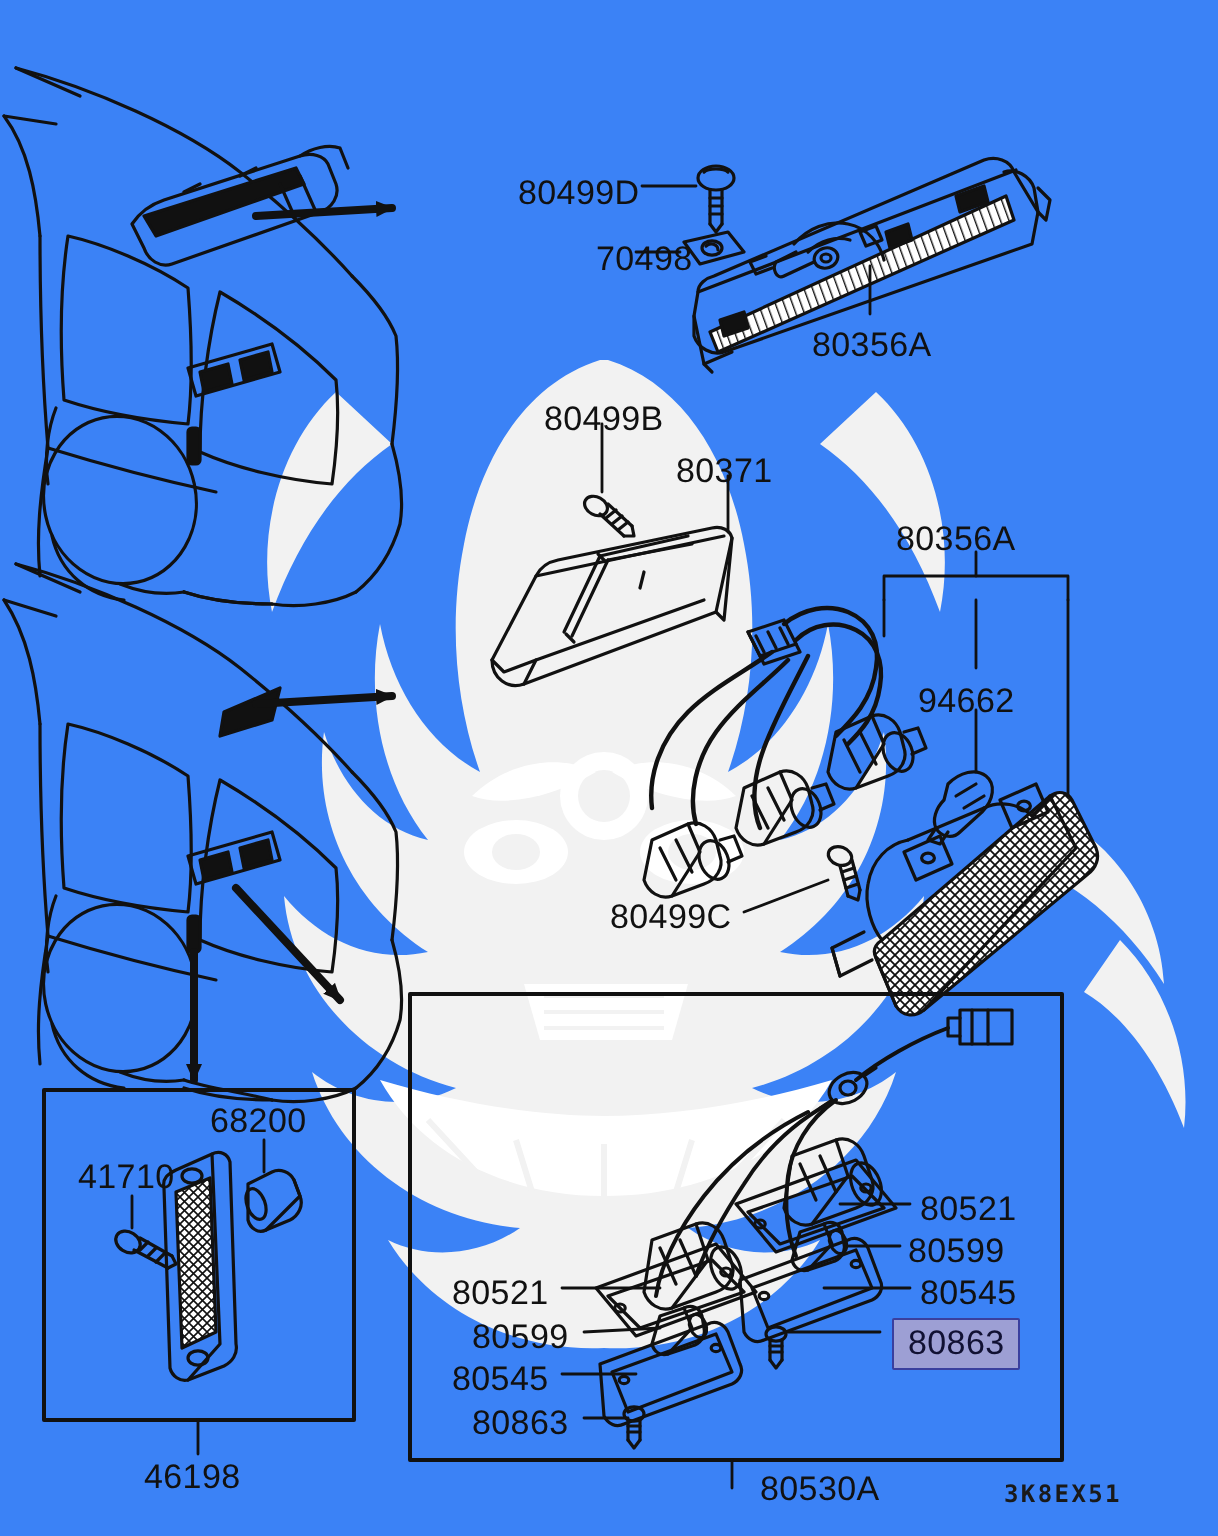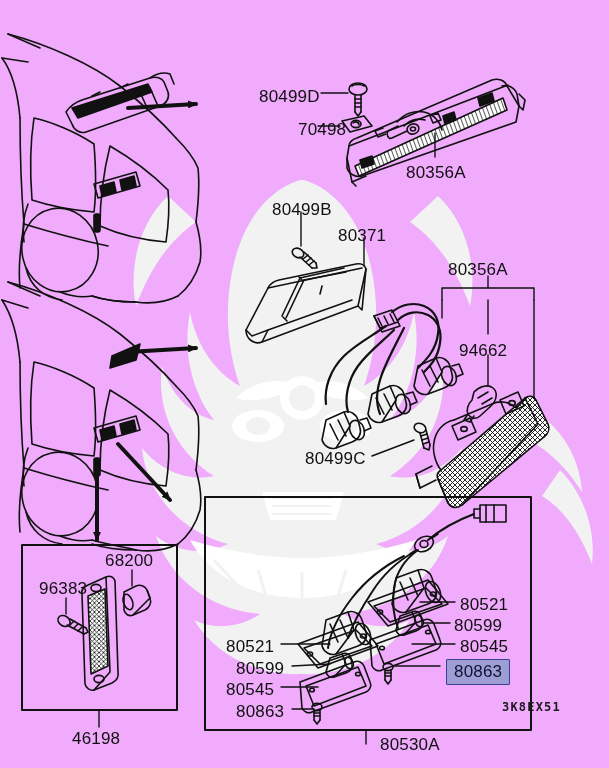--- a/index.html
+++ b/index.html
@@ -5,21 +5,21 @@
 <style>
   html, body {
     margin: 0;
     padding: 0;
     background: #ffffff;
   }
   #page {
     position: relative;
     width: 609px;
     height: 768px;
-    background: #f0abfc;
+    background: #3b82f6;
     overflow: hidden;
     font-family: "Liberation Sans", sans-serif;
   }
   .layer {
     position: absolute;
     left: 0; top: 0;
     width: 609px;
     height: 768px;
   }
   #watermark-layer { z-index: 1; }
@@ -486,29 +486,29 @@
 
   <div class="layer" id="label-layer">
       <span class="label" style="left: 259px; top: 88px;">80499D</span>
       <span class="label" style="left: 270px; top: 121px; margin-left: 28px;">70498</span>
       <span class="label" style="left: 406px; top: 164px;">80356A</span>
       <span class="label" style="left: 272px; top: 201px;">80499B</span>
       <span class="label" style="left: 338px; top: 227px;">80371</span>
       <span class="label" style="left: 448px; top: 261px;">80356A</span>
       <span class="label" style="left: 459px; top: 342px;">94662</span>
       <span class="label" style="left: 305px; top: 450px;">80499C</span>
-      <span class="label" style="left: 39px; top: 580px;">96383</span>
+      <span class="label" style="left: 39px; top: 580px;">41710</span>
       <span class="label" style="left: 105px; top: 552px;">68200</span>
       <span class="label" style="left: 72px; top: 730px;">46198</span>
       <span class="label" style="left: 460px; top: 596px;">80521</span>
       <span class="label" style="left: 454px; top: 617px;">80599</span>
       <span class="label" style="left: 460px; top: 638px;">80545</span>
       <span class="label hl" style="left: 446px; top: 659px;">80863</span>
       <span class="label" style="left: 226px; top: 638px;">80521</span>
       <span class="label" style="left: 236px; top: 660px;">80599</span>
       <span class="label" style="left: 226px; top: 681px;">80545</span>
       <span class="label" style="left: 236px; top: 703px;">80863</span>
       <span class="label" style="left: 336px; top: 736px; margin-left: 44px;">80530A</span>
     </div>
 
-  <span class="diagcode" style="left:502px; top:700px; z-index:4;">3K8EX51</span>
+  <span class="diagcode" style="left:502px; top:740px; z-index:4;">3K8EX51</span>
 
 </div>
 
 </body></html>

